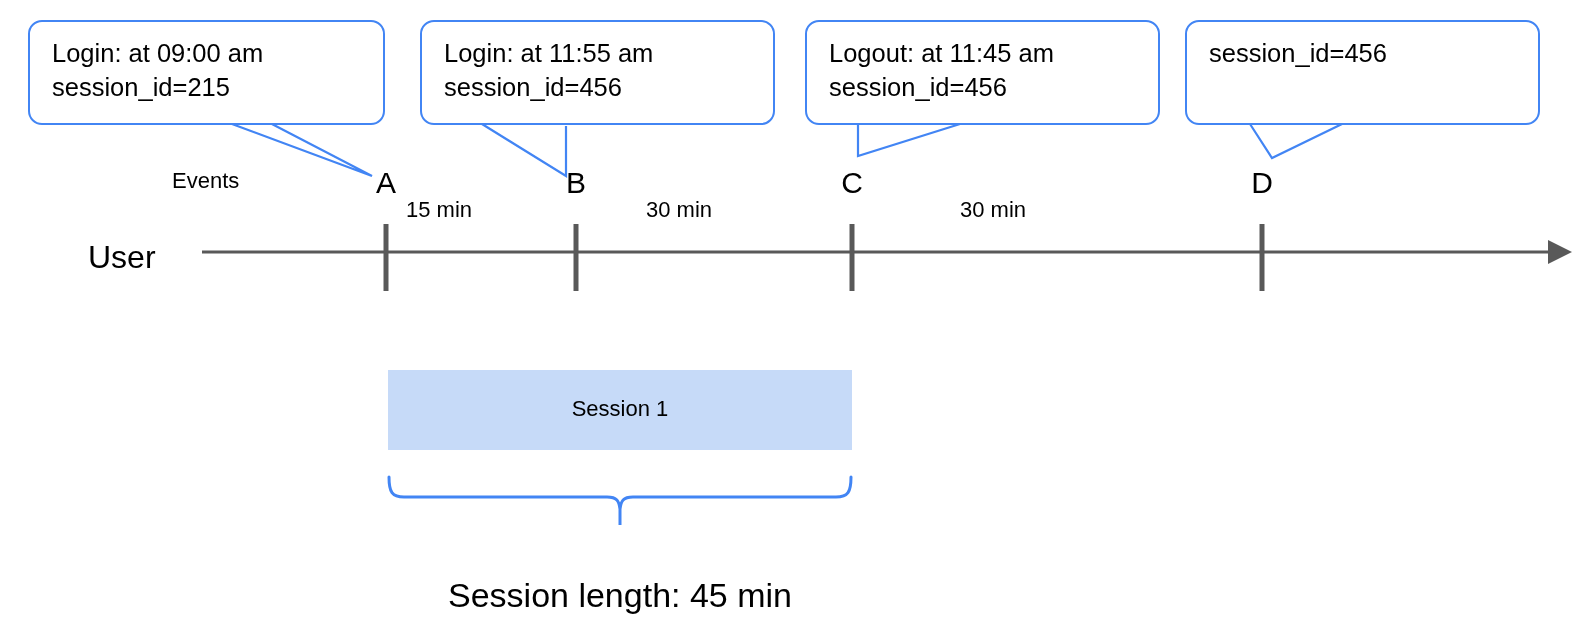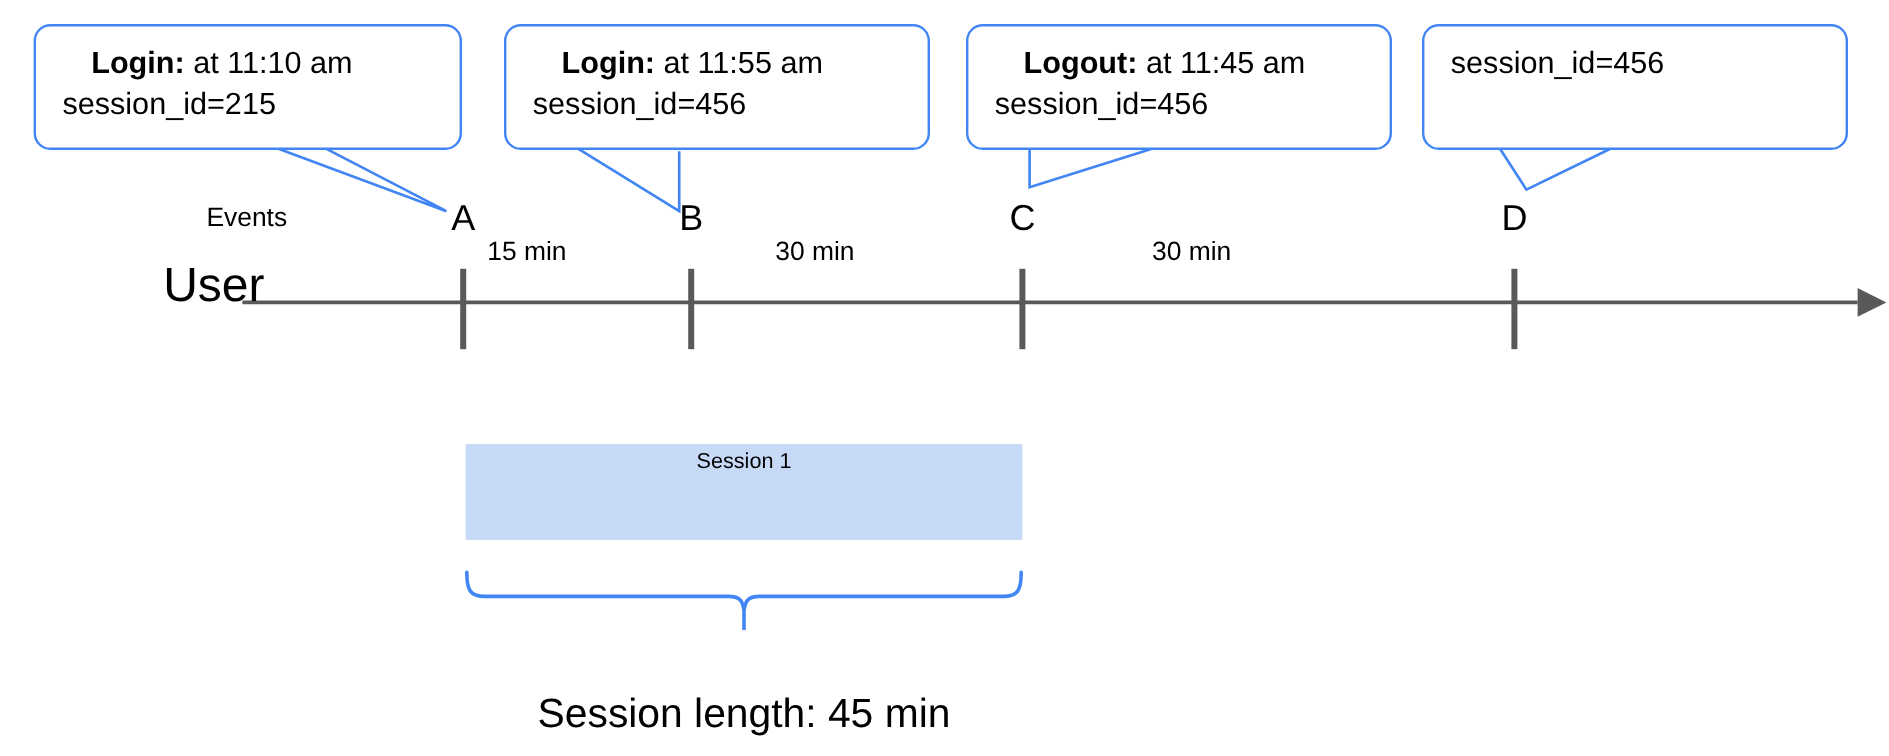--- a/index.html
+++ b/index.html
@@ -36,60 +36,58 @@
     background: #ffffff;
     padding: 14px 20px 10px 22px;
     line-height: 1.34;
     font-size: 25.5px;
     color: #000000;
     z-index: 3;
   }
   .callout .line1 { white-space: nowrap; }
   .callout .line2 { white-space: nowrap; }
   .callout .ev-label {
-    font-weight: bold;
-    margin-left: 24px;
+    font-weight: normal;
   }
 
   
   .lbl {
     position: absolute;
     color: #000000;
     white-space: nowrap;
     z-index: 4;
   }
   .lbl-user {
-    font-size: 40px;
+    font-size: 32px;
     left: 88px;
-    top: 216px;
-    margin-left: 48px;
+    top: 239px;
   }
   .lbl-events {
     font-size: 22px;
     left: 172px;
     top: 168px;
   }
   .tick-letter {
     font-size: 30px;
     text-align: center;
     width: 60px;
     top: 166px;
   }
   .interval {
     font-size: 22px;
     text-align: left;
     width: 150px;
     top: 197px;
   }
   .session-label {
-    font-size: 18px;
+    font-size: 22px;
     text-align: center;
     width: 464px;
     left: 388px;
-    top: 374px;
+    top: 396px;
     z-index: 4;
   }
   .session-caption {
     font-size: 34px;
     text-align: center;
     width: 520px;
     left: 360px;
     top: 576px;
   }
 
@@ -141,21 +139,21 @@
                C 617,497 619,501 620,509
                L 620,525
                L 620,509
                C 621,501 623,497 633,497
                L 836,497
                C 848,497 851,492 851,477"></path>
     </g>
   </svg>
 
   <div class="callout" style="left:28px; top:20px; width:357px; height:105px;">
-    <div class="line1"><span class="ev-label">Login:</span><span> at 11:10 am</span></div>
+    <div class="line1"><span class="ev-label">Login:</span><span> at 09:00 am</span></div>
     <div class="line2">session_id=215</div>
   </div>
 
   <div class="callout" style="left:420px; top:20px; width:355px; height:105px;">
     <div class="line1"><span class="ev-label">Login:</span><span> at 11:55 am</span></div>
     <div class="line2">session_id=456</div>
   </div>
 
   <div class="callout" style="left:805px; top:20px; width:355px; height:105px;">
     <div class="line1"><span class="ev-label">Logout:</span><span> at 11:45 am</span></div>

